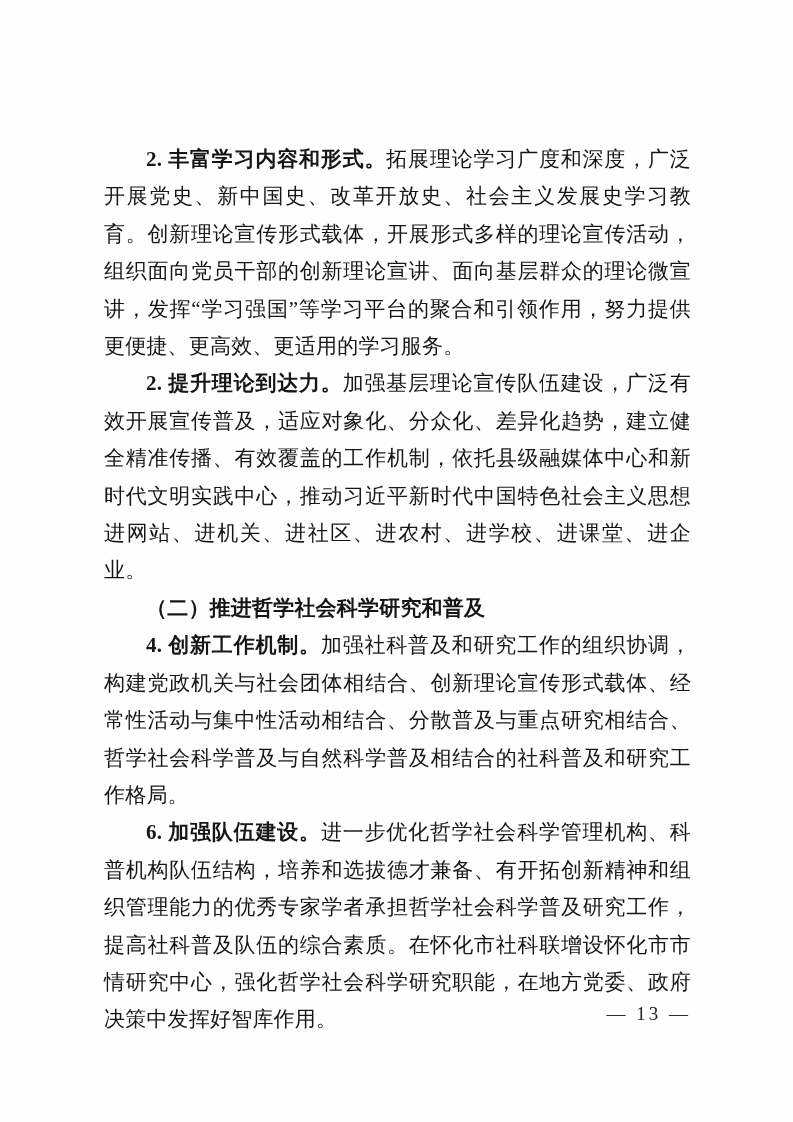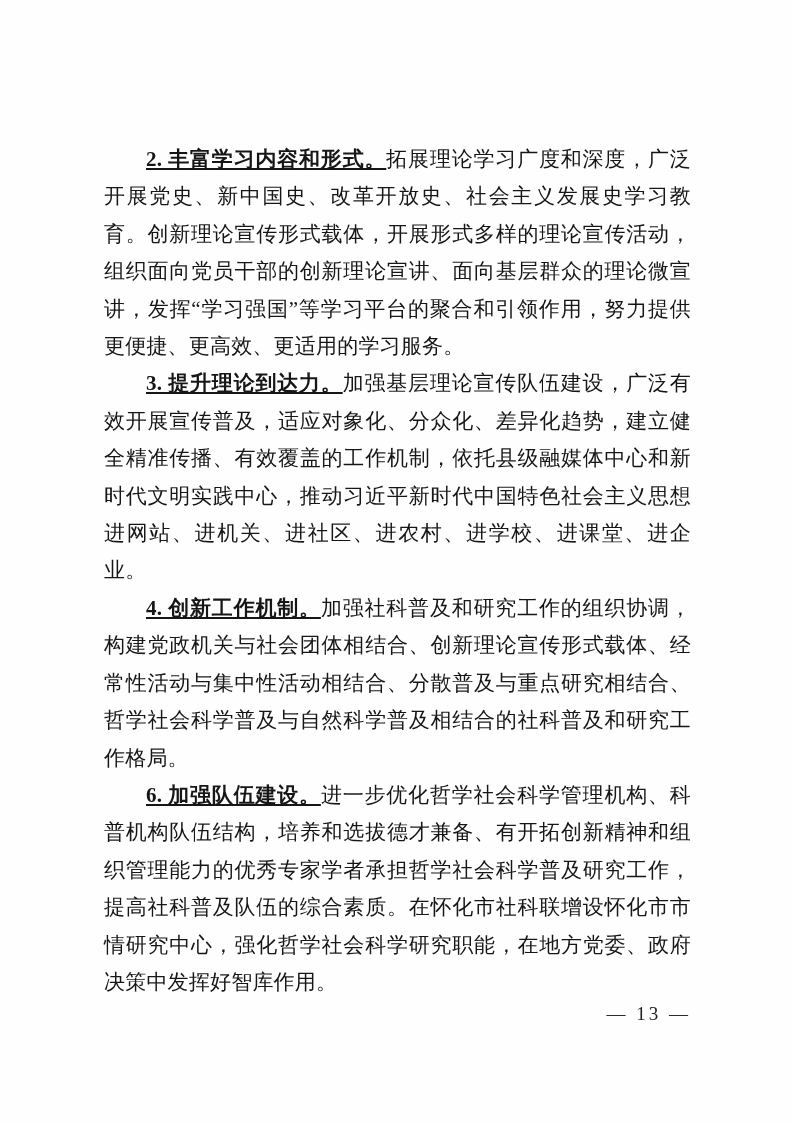--- a/index.html
+++ b/index.html
@@ -23,21 +23,20 @@
     text-align: justify;
     letter-spacing: 0.2px;
   }
   .content p {
     margin: 0;
     padding: 0;
     text-indent: 2em;
   }
   .lead {
     font-weight: 700;
-    text-decoration: underline;
   }
   .heading .lead {
     font-weight: 700;
   }
   .footer {
     position: absolute;
     top: 1001px;
     right: 102px;
     font-size: 19px;
     line-height: 26px;
@@ -47,22 +46,23 @@
   }
 </style>
 </head>
 <body>
 
 <div class="page">
   <div class="content">
 
     <p><span class="lead">2. 丰富学习内容和形式。</span><span>拓展理论学习广度和深度，广泛开展党史、新中国史、改革开放史、社会主义发展史学习教育。创新理论宣传形式载体，开展形式多样的理论宣传活动，组织面向党员干部的创新理论宣讲、面向基层群众的理论微宣讲，发挥“学习强国”等学习平台的聚合和引领作用，努力提供更便捷、更高效、更适用的学习服务。</span></p>
 
-    <p><span class="lead">3. 提升理论到达力。</span><span>加强基层理论宣传队伍建设，广泛有效开展宣传普及，适应对象化、分众化、差异化趋势，建立健全精准传播、有效覆盖的工作机制，依托县级融媒体中心和新时代文明实践中心，推动习近平新时代中国特色社会主义思想进网站、进机关、进社区、进农村、进学校、进课堂、进企业。</span></p>
+    <p><span class="lead">2. 提升理论到达力。</span><span>加强基层理论宣传队伍建设，广泛有效开展宣传普及，适应对象化、分众化、差异化趋势，建立健全精准传播、有效覆盖的工作机制，依托县级融媒体中心和新时代文明实践中心，推动习近平新时代中国特色社会主义思想进网站、进机关、进社区、进农村、进学校、进课堂、进企业。</span></p>
 
+    <p class="heading"><span class="lead">（二）推进哲学社会科学研究和普及</span></p>
 
     <p><span class="lead">4. 创新工作机制。</span><span>加强社科普及和研究工作的组织协调，构建党政机关与社会团体相结合、创新理论宣传形式载体、经常性活动与集中性活动相结合、分散普及与重点研究相结合、哲学社会科学普及与自然科学普及相结合的社科普及和研究工作格局。</span></p>
 
     <p><span class="lead">6. 加强队伍建设。</span><span>进一步优化哲学社会科学管理机构、科普机构队伍结构，培养和选拔德才兼备、有开拓创新精神和组织管理能力的优秀专家学者承担哲学社会科学普及研究工作，提高社科普及队伍的综合素质。在怀化市社科联增设怀化市市情研究中心，强化哲学社会科学研究职能，在地方党委、政府决策中发挥好智库作用。</span></p>
 
   </div>
 
   <div class="footer">— 13 —</div>
 </div>
 

